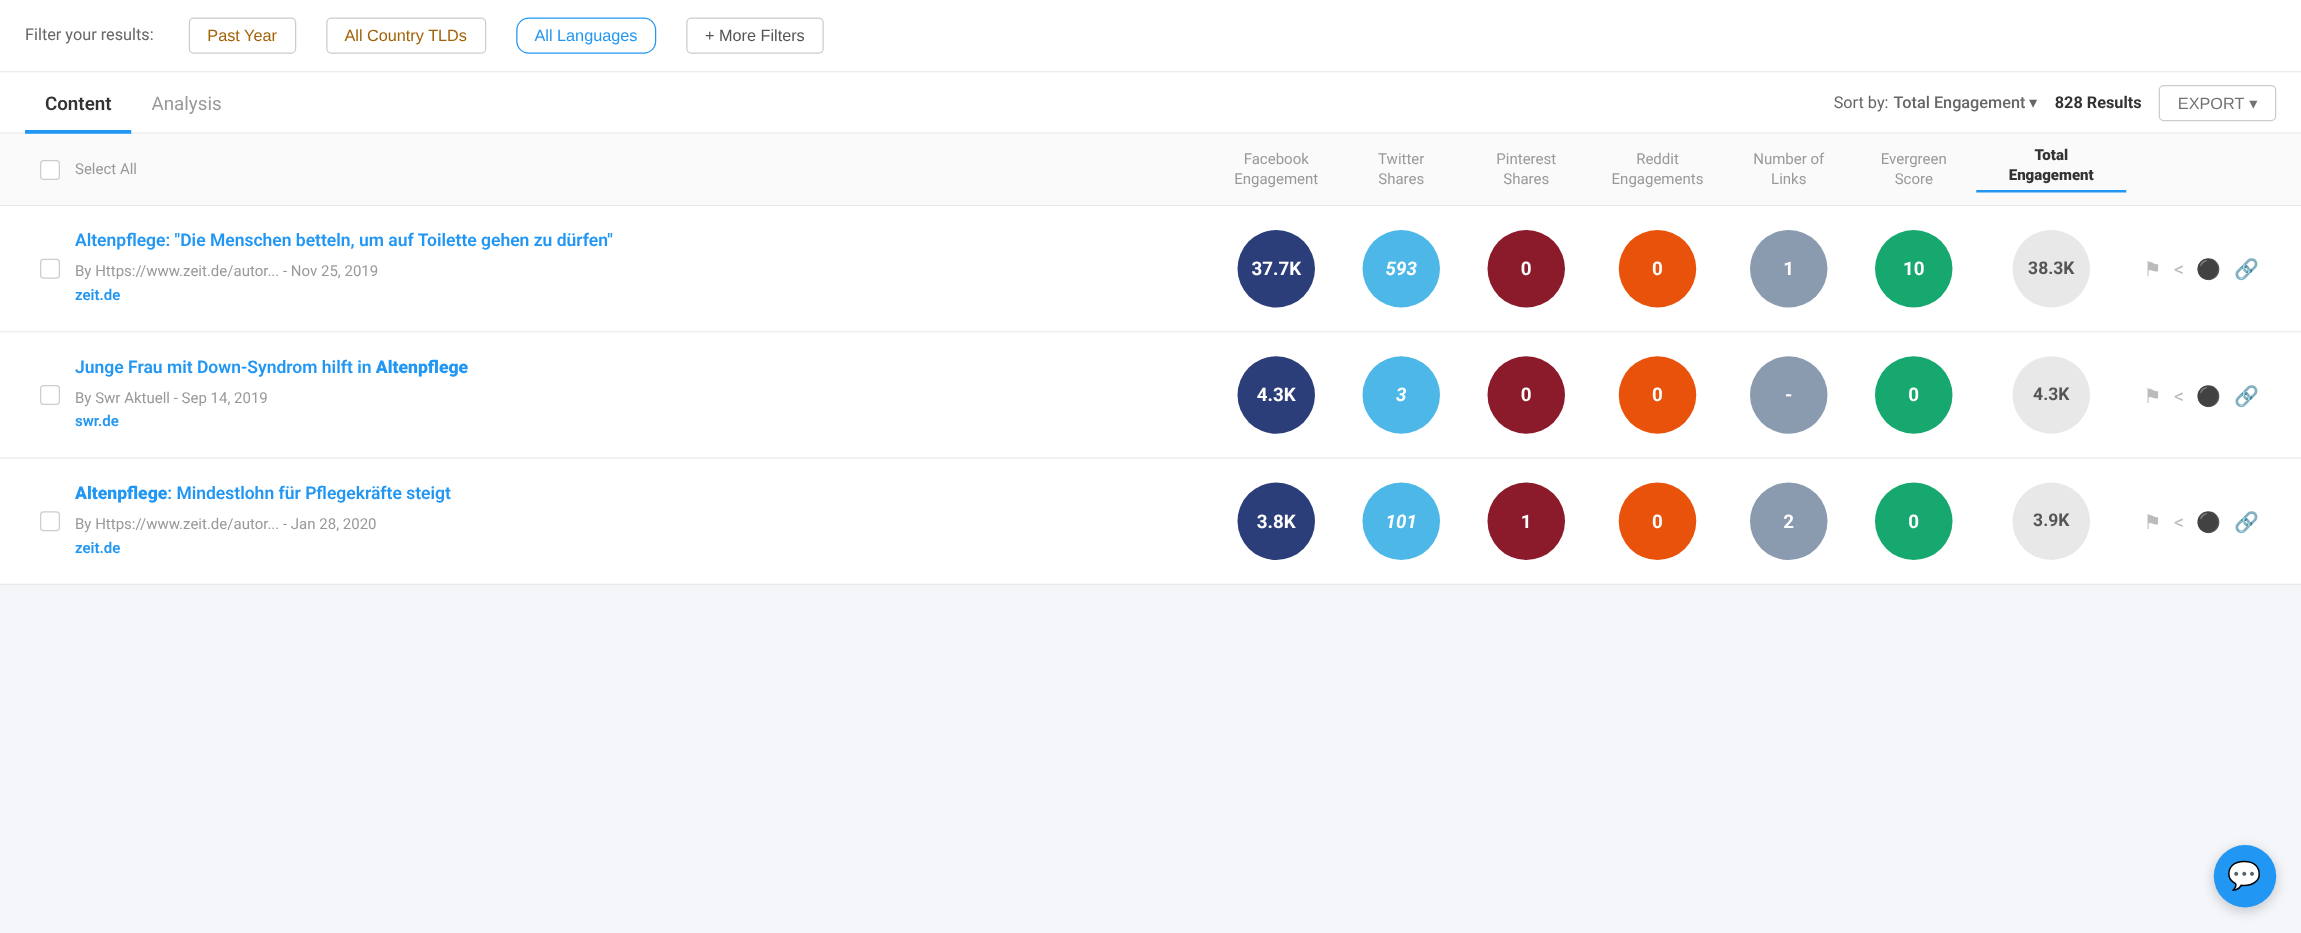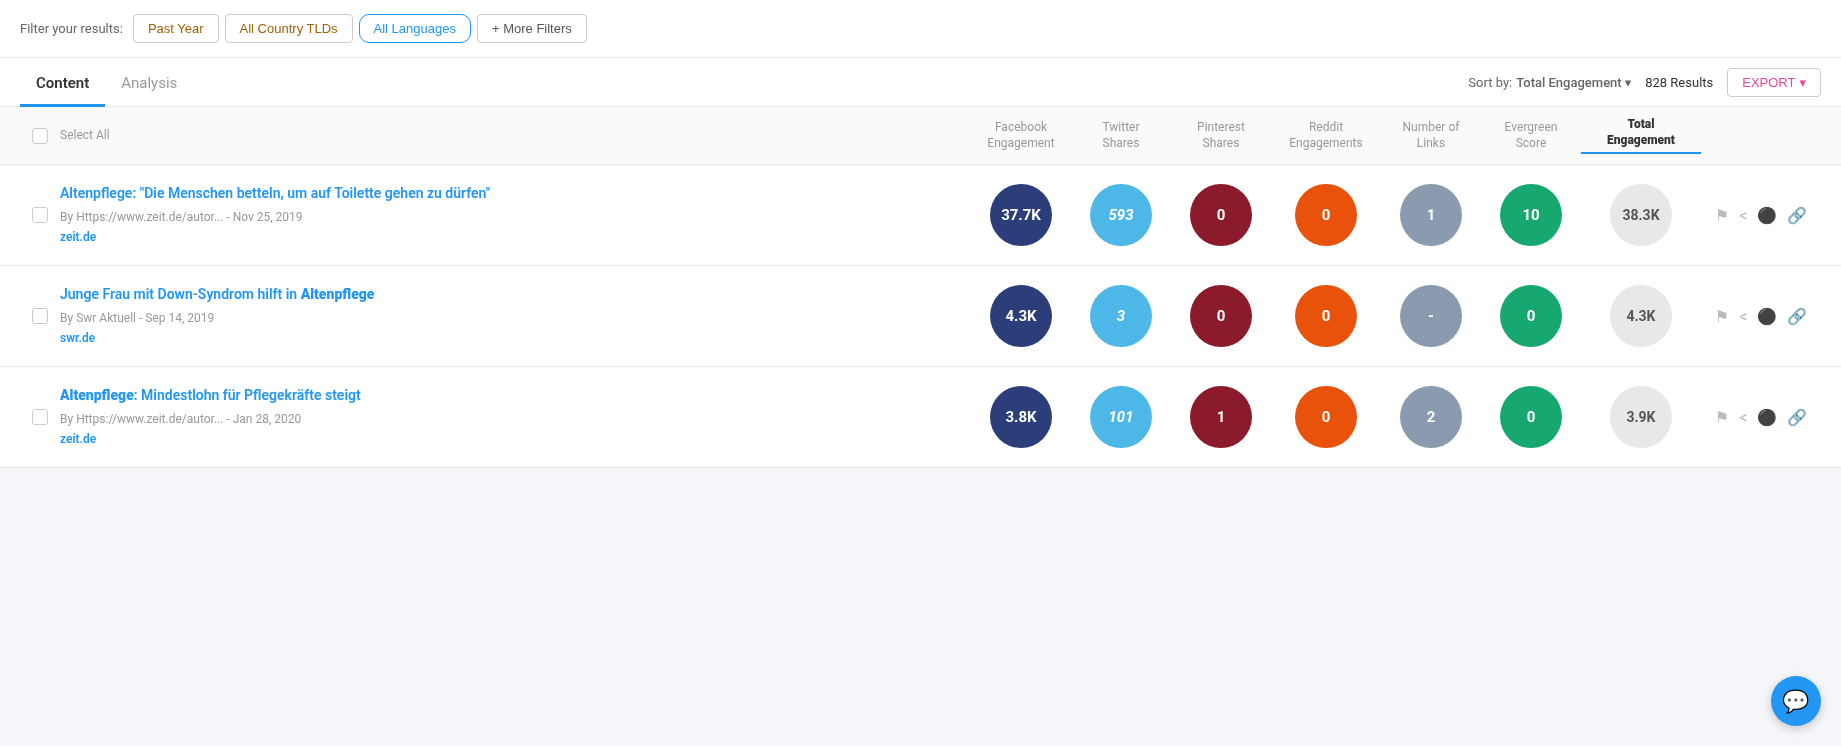--- a/index.html
+++ b/index.html
@@ -3,21 +3,21 @@
   <meta charset="utf-8">
   <style>
     * { box-sizing: border-box; margin: 0; padding: 0; }
     body { font-family: -apple-system, BlinkMacSystemFont, 'Segoe UI', Roboto, sans-serif; background: #f5f6fa; color: #333; font-size: 14px; }
 
     .filter-bar {
       background: #fff;
       padding: 14px 20px;
       display: flex;
       align-items: center;
-      gap: 6px;
+      gap: 24px;
       border-bottom: 1px solid #e8e8e8;
     }
     .filter-label { color: #666; font-size: 13px; margin-right: 4px; }
     .filter-btn {
       border: 1px solid #ccc;
       background: #fff;
       border-radius: 4px;
       padding: 6px 14px;
       font-size: 13px;
       color: #a16207;
@@ -63,28 +63,28 @@
     .tabs-right {
       display: flex;
       align-items: center;
       gap: 14px;
       font-size: 13px;
       color: #666;
     }
     .sort-by { display: flex; align-items: flex-end; gap: 4px; }
     .sort-by span { color: #666; }
     .sort-value { color: #333; font-weight: 500; cursor: pointer; display: flex; align-items: center; gap: 3px; }
-    .results-count { color: #333; font-weight: 400; text-align: right; }
+    .results-count { color: #333; font-weight: 700; text-align: right; }
     .export-btn {
       border: 1px solid #ccc;
       background: #fff;
       border-radius: 4px;
       padding: 6px 14px;
       font-size: 13px;
-      color: #ec4899;
+      color: #737373;
       cursor: pointer;
       display: flex;
       align-items: flex-end;
       gap: 4px;
     }
 
     .table-header {
       display: grid;
       grid-template-columns: 40px 1fr 100px 100px 100px 110px 100px 100px 120px 120px;
       padding: 10px 20px;

